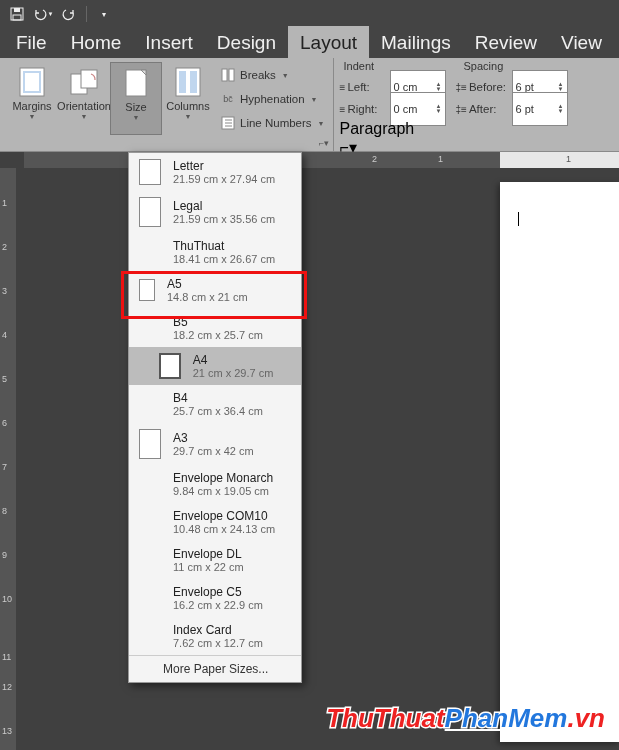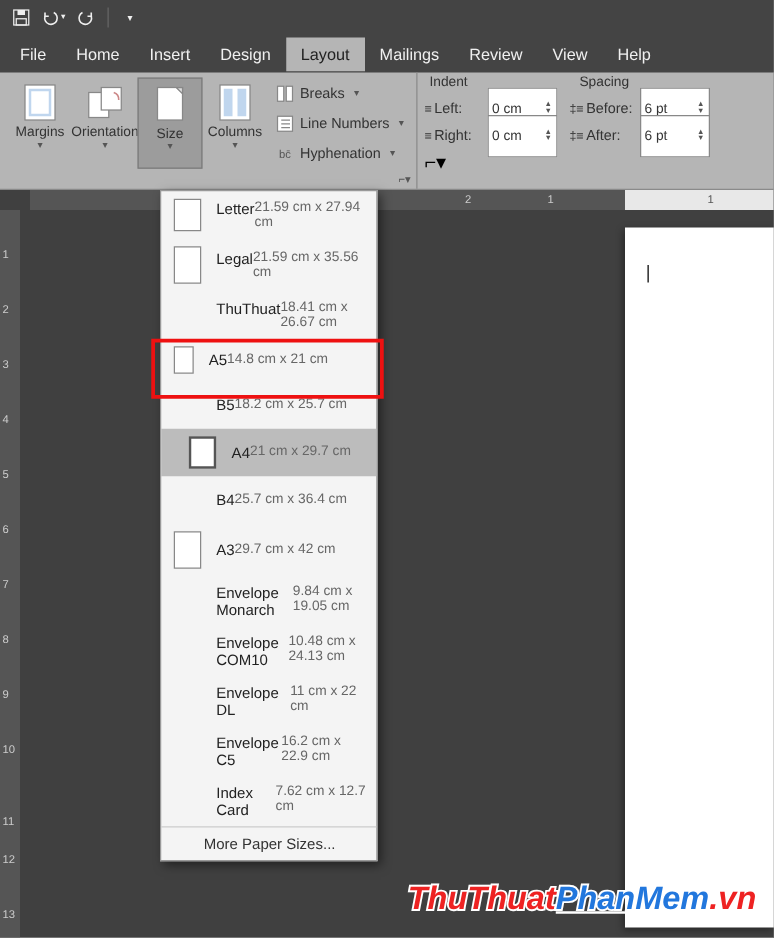--- a/index.html
+++ b/index.html
@@ -7,21 +7,21 @@
 
 .app { width: 619px; height: 750px; background: #404040; position: relative; }
 
 
 .titlebar { height: 28px; background: #444444; display: flex; align-items: center; padding: 0 6px; gap: 4px; }
 .titlebar .tb-btn { width: 22px; height: 22px; display:flex; align-items:center; justify-content:center; color:#f0f0f0; font-size:12px; }
 .titlebar .sep { width:1px; height:16px; background:#666; margin:0 2px; }
 
 
 .menubar { height: 30px; background: #444444; display:flex; align-items:center; padding: 0 4px; }
-.menubar .menu-item { padding: 6px 12px; color: #f0f0f0; font-size: 13px; }
+.menubar .menu-item { padding: 6px 12px; color: #f0f0f0; font-size: 19px; }
 .menubar .menu-item.active { background: #b5b5b5; color: #222; }
 
 
 .ribbon { height: 94px; background: #b5b5b5; border-bottom: 1px solid #8a8a8a; position: relative; display:flex; }
 .ribbon-group { display:flex; padding: 4px 6px 16px 6px; border-right:1px solid #8a8a8a; position:relative; }
 .ribbon-group .dialog-launcher { position:absolute; bottom:3px; right:4px; font-size:9px; color:#555; }
 .big-btn { width: 52px; display:flex; flex-direction:column; align-items:center; justify-content:flex-start; padding:4px 2px 0 2px; }
 .big-btn .icon-box { width:32px; height:32px; display:flex; align-items:center; justify-content:center; margin-bottom:2px; }
 .big-btn.selected { background:#9c9c9c; border:1px solid #7a7a7a; }
 .big-btn .lbl { font-size:11px; color:#333; text-align:center; line-height:1.1; }
@@ -50,21 +50,21 @@
 .ruler-v { position:absolute; top:16px; left:0; bottom:0; width:16px; background:#555; }
 .ruler-v .tick { position:absolute; left:2px; font-size:9px; color:#ccc; }
 .page { position:absolute; top:30px; left:500px; width:120px; height:560px; background:#fff; box-shadow: -2px 2px 6px rgba(0,0,0,0.4); }
 .cursor { position:absolute; top:60px; left:518px; width:1px; height:14px; background:#000; }
 
 
 .size-menu { position:absolute; top:152px; left:128px; width:174px; background:#f4f4f4; border:1px solid #999; box-shadow: 3px 3px 8px rgba(0,0,0,0.5); z-index:10; }
 .size-item { display:flex; align-items:center; padding: 6px 8px 6px 10px; gap:12px; }
 .size-item .thumb { width:22px; height:26px; border:1px solid #888; background:#fff; flex-shrink:0; }
 .size-item.no-thumb .thumb { visibility: hidden; }
-.size-item .txt { display:flex; flex-direction:row; }
+.size-item .txt { display:flex; flex-direction:column; }
 .size-item .nm { font-size:12px; color:#222; font-weight:500; }
 .size-item .dim { font-size:11px; color:#666; }
 .size-item.selected { background:#bcbcbc;justify-content:center; }
 .size-item.selected .thumb { border:2px solid #555; }
 .red-box { position:absolute; border:3px solid #e11; pointer-events:none; z-index:11; }
 .size-menu .more { border-top:1px solid #ccc; padding:6px 10px 6px 34px; font-size:12px; color:#333; }
 
 
 .wm { position:absolute; bottom:16px; right:14px; font-family: Arial, sans-serif; font-size:26px; font-weight:900; font-style:italic; z-index:20;
   -webkit-text-stroke: 3px #fff; paint-order: stroke fill; }
@@ -164,39 +164,39 @@
 
       <div class="small-rows">
         <div class="small-row">
           <span class="ic">
             <svg width="14" height="14" viewBox="0 0 14 14">
                 <rect x="1" y="1" width="5" height="12" fill="#fff" stroke="#888"></rect>
                 <rect x="8" y="1" width="5" height="12" fill="#fff" stroke="#888"></rect>
               </svg>
           </span>
           <span>Breaks</span>
+          <span class="dd">▼</span>
+        </div>
+        <div class="small-row">
+          <span class="ic" style="font-size:9px; color:#555;">bc̄</span>
+          <span>Hyphenation</span>
           <span class="dd">▼</span>
         </div>
         <div class="small-row">
           <span class="ic">
             <svg width="14" height="14" viewBox="0 0 14 14">
                 <rect x="1" y="1" width="12" height="12" fill="#fff" stroke="#888"></rect>
                 <line x1="4" y1="4" x2="11" y2="4" stroke="#888"></line>
                 <line x1="4" y1="7" x2="11" y2="7" stroke="#888"></line>
                 <line x1="4" y1="10" x2="11" y2="10" stroke="#888"></line>
               </svg>
           </span>
           <span>Line Numbers</span>
           <span class="dd">▼</span>
         </div>
-        <div class="small-row">
-          <span class="ic" style="font-size:9px; color:#555;">bc̄</span>
-          <span>Hyphenation</span>
-          <span class="dd">▼</span>
-        </div>
       </div>
       <span class="dialog-launcher">⌐▾</span>
     </div>
 
     <div style="width:1px;background:#8a8a8a;"></div>
 
     <div class="indent-spacing" style="flex:1;">
       <div class="is-headers">
         <div class="h1">Indent</div>
         <div class="h2">Spacing</div>
@@ -230,20 +230,21 @@
         </div>
         <span class="lbl2">
           <span style="font-size:10px;">‡≡</span>
           <span>After:</span>
         </span>
         <div class="spin">
           <span>6 pt</span>
           <span class="arrows">▲<br>▼</span>
         </div>
       </div>
+      <div class="group-label">Paragraph</div>
       <span class="dialog-launcher">⌐▾</span>
     </div>
   </div>
 
   <div class="docarea">
     <div class="ruler-h">
       <span class="mark" style="left:348px;">2</span>
       <span class="mark" style="left:414px;">1</span>
       <div class="page-zone"></div>
       <span class="mark" style="left:542px; color:#555;">1</span>

